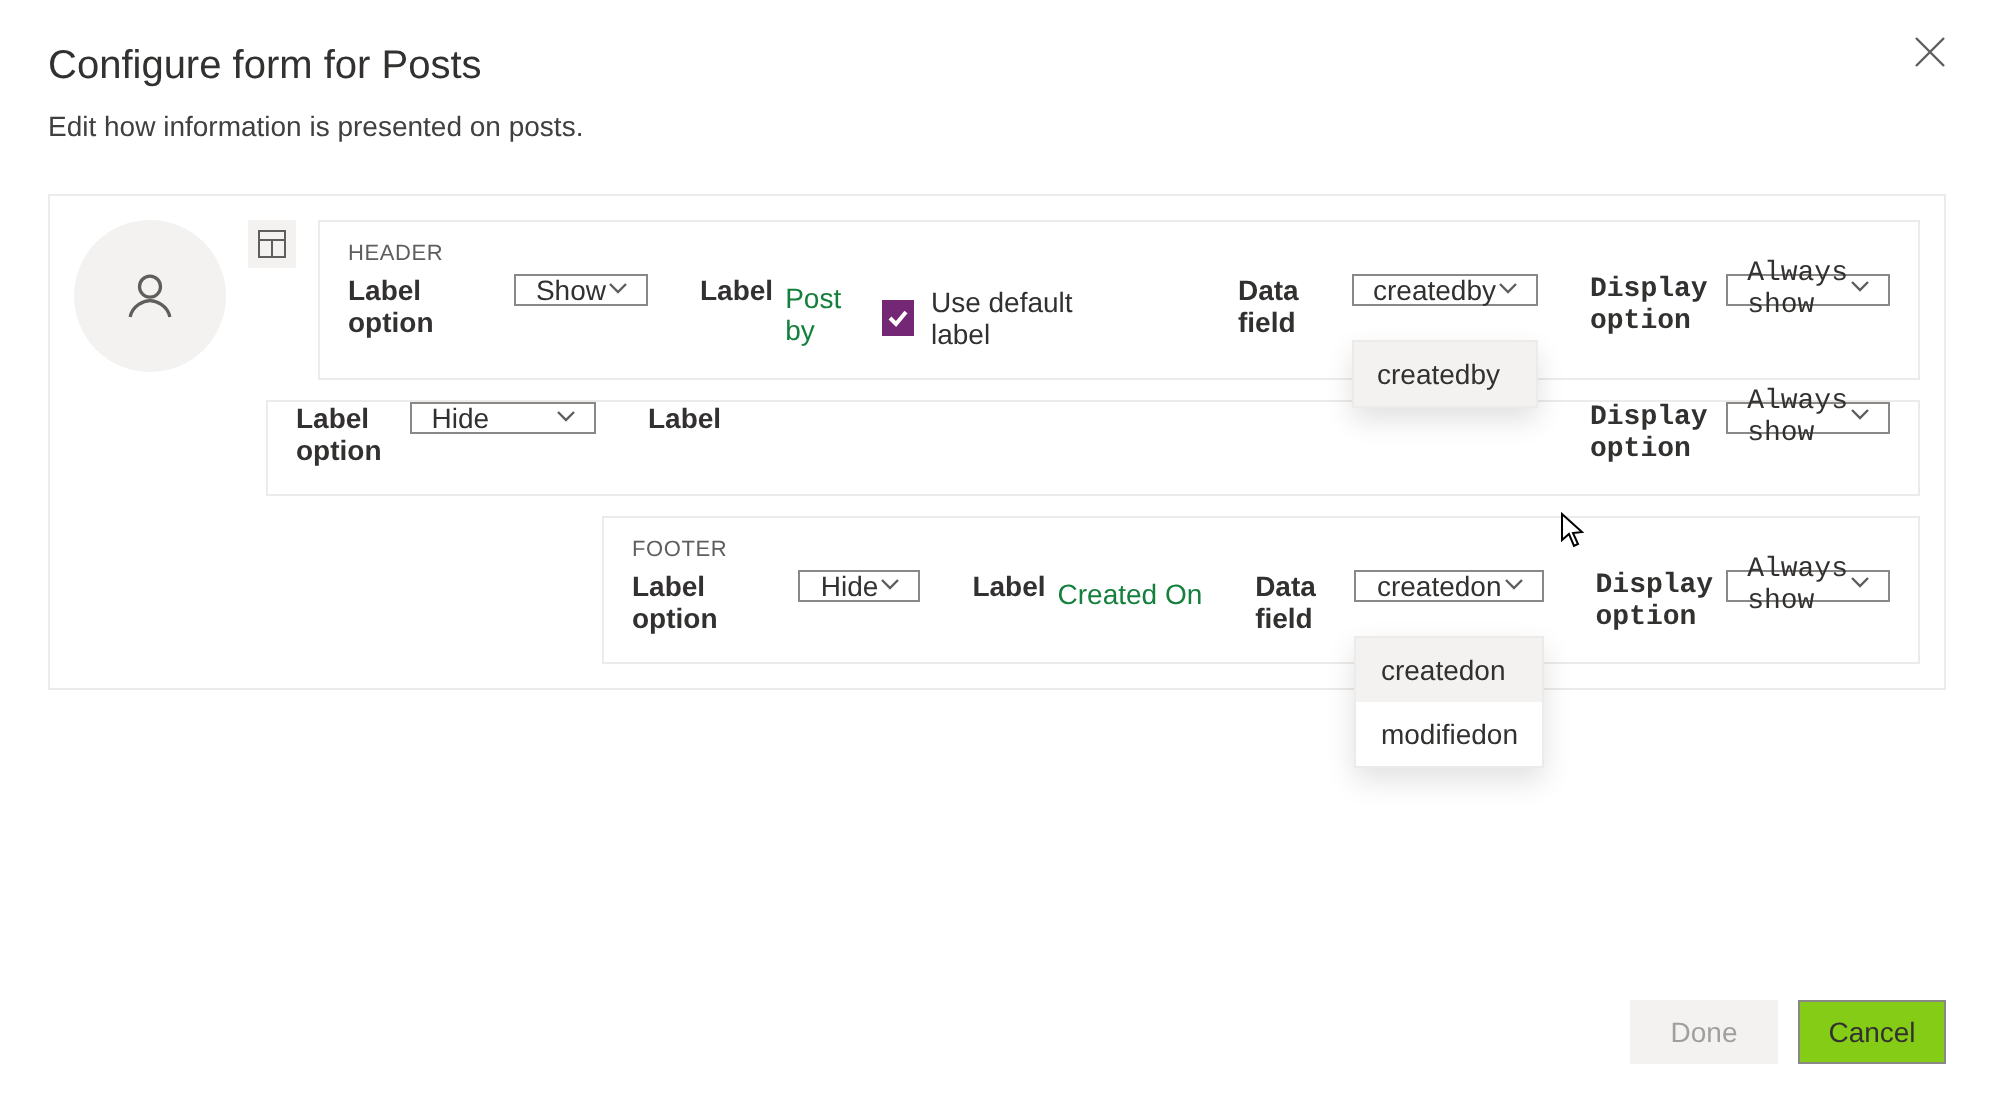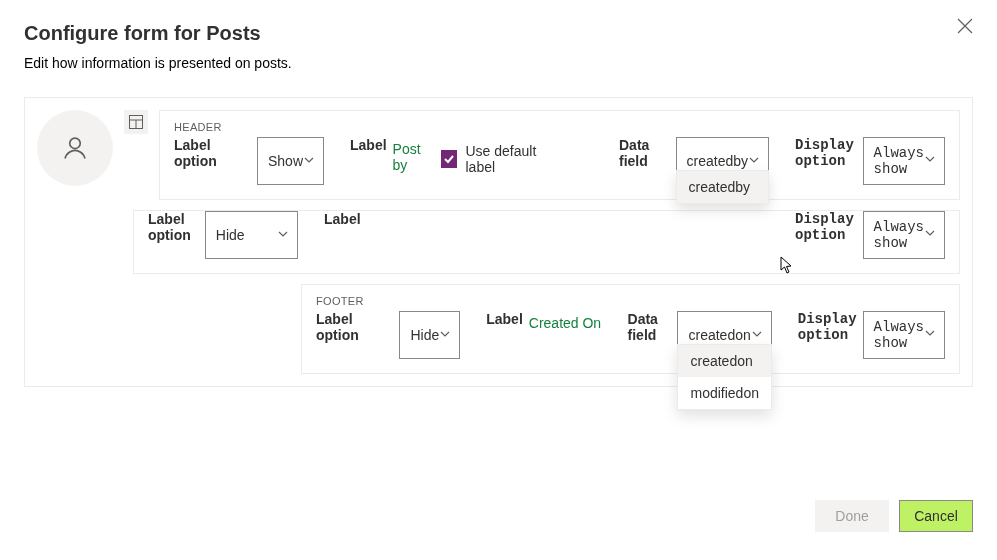--- a/index.html
+++ b/index.html
@@ -11,22 +11,22 @@
     background: #fff;
     width: 997px; height: 560px;
     overflow: hidden;
   }
   .dialog { position: relative; padding: 22px 24px 0 24px; }
   .close-btn {
     position: absolute; top: 18px; right: 24px;
     width: 16px; height: 16px; cursor: pointer;
     color: #605e5c;
   }
-  .title { font-size: 20px; font-weight: 700; margin: 0 0 10px 0; }
-  .subtitle { font-size: 14px; color: #000000; margin: 0 0 26px 0; }
+  .title { font-size: 20px; font-weight: 400; margin: 0 0 10px 0; }
+  .subtitle { font-size: 14px; color: #404040; margin: 0 0 26px 0; }
 
   .panel {
     border: 1px solid #edebe9;
     padding: 12px 0 12px 12px;
     position: relative;
   }
 
   
   .avatar {
     width: 76px; height: 76px; border-radius: 50%;
@@ -65,21 +65,21 @@
   .col-label    { width: 210px; }
   .col-label-wide { width: 135px; }
   .col-data     { width: 150px; }
   .col-display  { width: 150px; font-family: Liberation Mono, monospace; }
 
   .field-label { font-weight: 600; font-size: 14px; }
   .readonly-val { font-size: 14px; color: #15803d; padding-top: 4px; }
 
   
   .select {
-    height: 48px;
+    height: 16px;
     border: 1px solid #8a8886;
     background: #fff;
     display: flex; align-items: center; justify-content: space-between;
     padding: 0 8px 0 10px;
     font-size: 14px;
     color: #323130;
     cursor: pointer;
     position: relative;
   }
   .select .chev { color: #605e5c; }
@@ -116,21 +116,21 @@
 
   
   .action-bar {
     position: absolute;
     right: 24px; top: 500px;
     display: flex; gap: 10px;
   }
   .btn {
     height: 32px; min-width: 74px;
     border: 1px solid #8a8886;
-    background: #bef264;
+    background: #84cc16;
     font-size: 14px;
     display: flex; align-items: center; justify-content: center;
     padding: 0 14px;
     cursor: pointer;
   }
   .btn.primary-disabled {
     background: #f3f2f1;
     border-color: #f3f2f1;
     color: #a19f9d;
     cursor: default;

